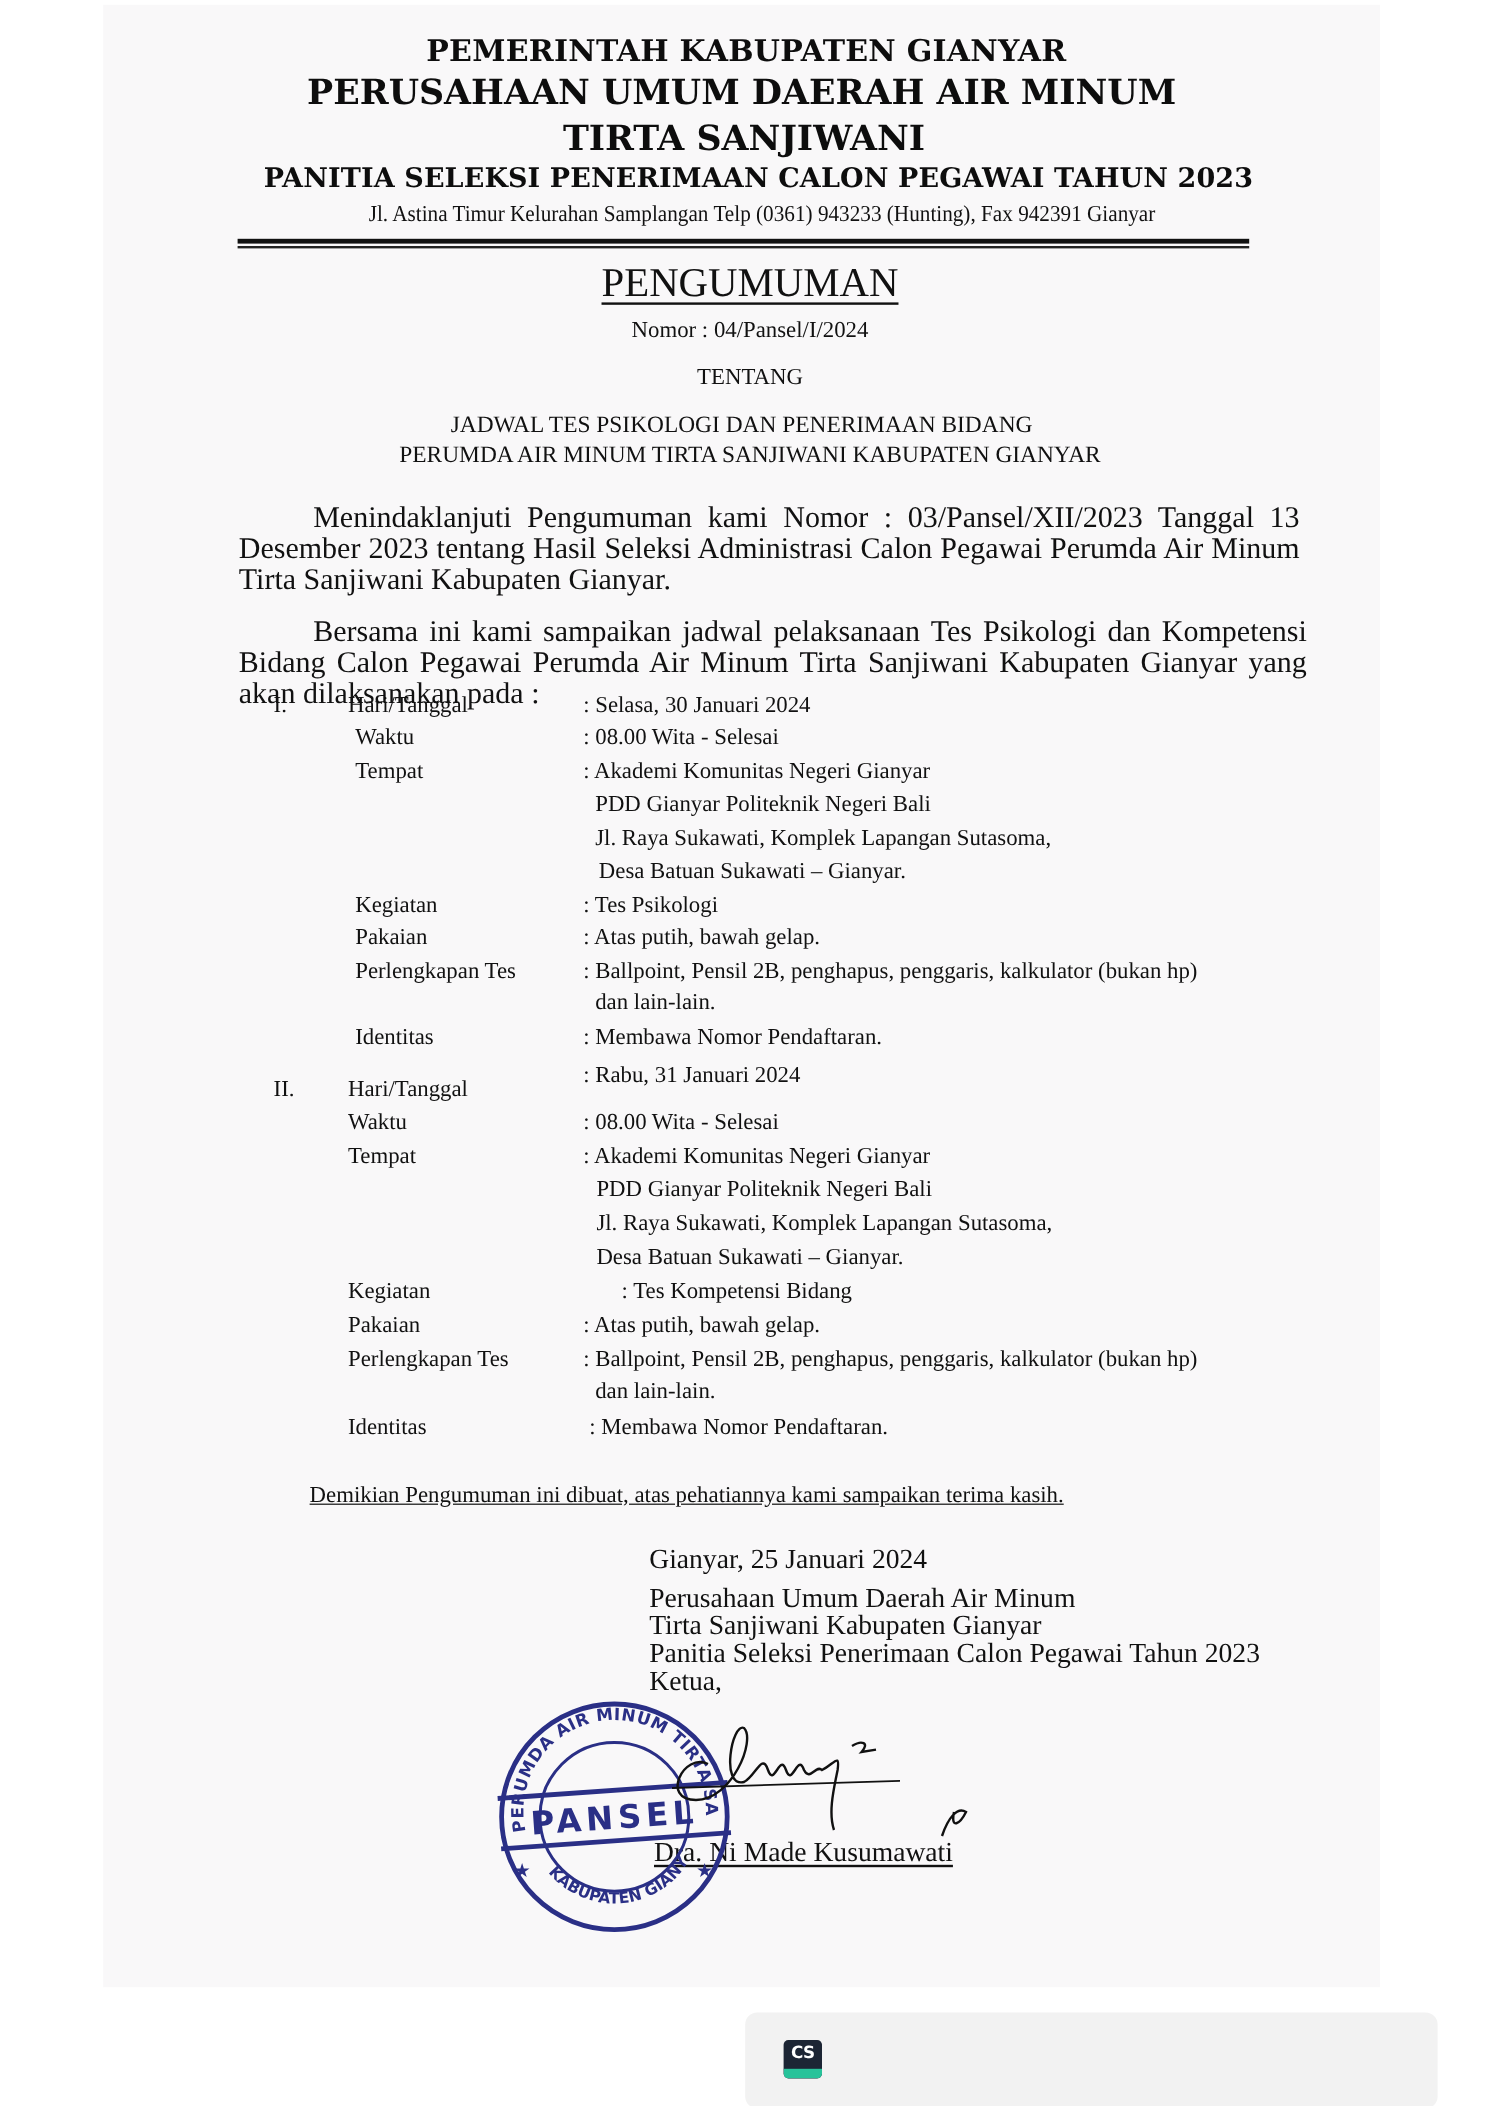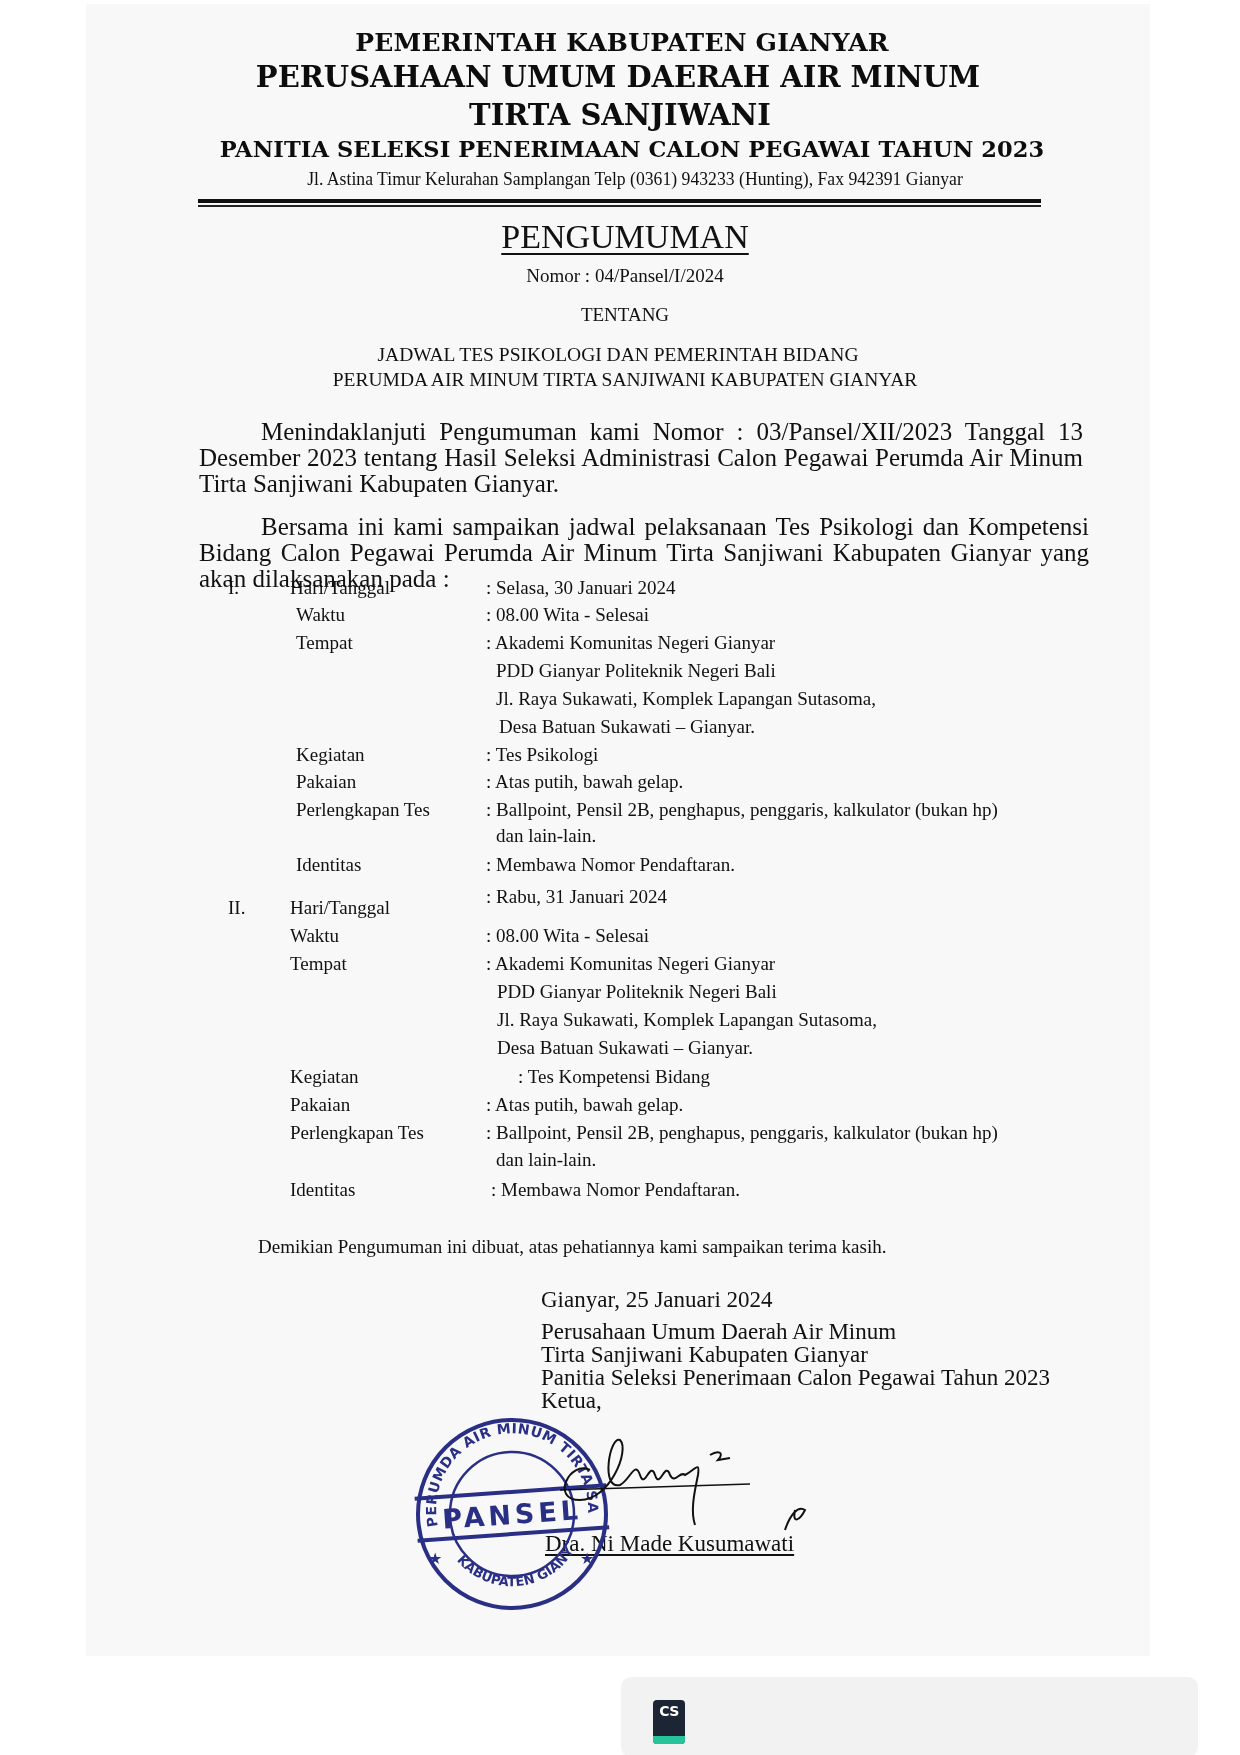--- a/index.html
+++ b/index.html
@@ -27,31 +27,31 @@
   .center { left:0; width:1250px; text-align:center; font-size:19px; }
   .nomor { top:265px; }
   .tentang { top:304px; }
   .subj1 { top:344px; width:1236px; font-size:19.5px;}
   .subj2 { top:369px; width:1250px; font-size:19.5px;}
   .para { position:absolute; left:199px; width:884px; font-size:25px; line-height:26px; text-align:justify; white-space:normal; }
   .p1 { top:419px; text-indent:62px; }
   .p2 { top:514px; text-indent:62px; width:890px; }
   .row { position:absolute; font-size:19px; white-space:nowrap; }
   .num { left:228px; }
-  .closing { left:258px; top:1236px; font-size:19px; }
+  .closing { left:258px; top:1236px; font-size:19px;text-decoration:underline; }
   .sig { position:absolute; left:541px; font-size:23px; white-space:nowrap; }
   .signame { text-decoration:underline; text-underline-offset:3px; }
   .stamp { position:absolute; left:412px; top:1414px; width:200px; height:200px; }
   .signature { position:absolute; left:560px; top:1430px; width:250px; height:110px; }
   .cs-badge {
     position:absolute; left:621px; top:1677px; width:577px; height:80px;
     background:#f2f2f2; border-radius:10px;
   }
   .cs-logo {
-    position:absolute; left:32px; top:23px; width:32px; height:44px; border-radius:4px; overflow:hidden;
+    position:absolute; left:32px; top:23px; width:32px; height:32px; border-radius:4px; overflow:hidden;
     background:#1c2534;
   }
   .cs-logo .bar { position:absolute; left:0; bottom:0; width:100%; height:8px; background:#27c39a; }
   .cs-logo .txt { position:absolute; left:0; top:3px; width:100%; text-align:center; color:#fff; font-family:"DejaVu Sans", sans-serif; font-weight:bold; font-size:14px; letter-spacing:-0.5px; }
   .cs-text { position:absolute; left:78px; top:18px; font-family:"DejaVu Sans", sans-serif; font-size:29px; color:#222; white-space:nowrap; }
 </style>
 </head>
 <body>
 
 <div class="page"></div>
@@ -60,21 +60,21 @@
 <div class="abs hdr h2">PERUSAHAAN UMUM DAERAH AIR MINUM</div>
 <div class="abs hdr h3">TIRTA SANJIWANI</div>
 <div class="abs hdr h4">PANITIA SELEKSI PENERIMAAN CALON PEGAWAI TAHUN 2023</div>
 <div class="abs addr">Jl. Astina Timur Kelurahan Samplangan Telp (0361) 943233 (Hunting), Fax 942391 Gianyar</div>
 <div class="rule-thick"></div>
 <div class="rule-thin"></div>
 
 <div class="abs title"><span>PENGUMUMAN</span></div>
 <div class="abs center nomor">Nomor : 04/Pansel/I/2024</div>
 <div class="abs center tentang">TENTANG</div>
-<div class="abs center subj1">JADWAL TES PSIKOLOGI DAN PEMERINTAH BIDANG</div>
+<div class="abs center subj1">JADWAL TES PSIKOLOGI DAN PENERIMAAN BIDANG</div>
 <div class="abs center subj2">PERUMDA AIR MINUM TIRTA SANJIWANI KABUPATEN GIANYAR</div>
 
 <div class="para p1">Menindaklanjuti Pengumuman kami Nomor : 03/Pansel/XII/2023 Tanggal 13 Desember 2023 tentang Hasil Seleksi Administrasi Calon Pegawai Perumda Air Minum Tirta Sanjiwani Kabupaten Gianyar.</div>
 <div class="para p2">Bersama ini kami sampaikan jadwal pelaksanaan Tes Psikologi dan Kompetensi Bidang Calon Pegawai Perumda Air Minum Tirta Sanjiwani Kabupaten Gianyar yang akan dilaksanakan pada :</div>
 
 <div>
   <div class="row num" style="top:577px;">I.</div>
   <div class="row" style="left:290px; top:577px;">Hari/Tanggal</div>
   <div class="row" style="left:486px; top:577px;">: Selasa, 30 Januari 2024</div>
   <div class="row" style="left:296px; top:604px;">Waktu</div>

